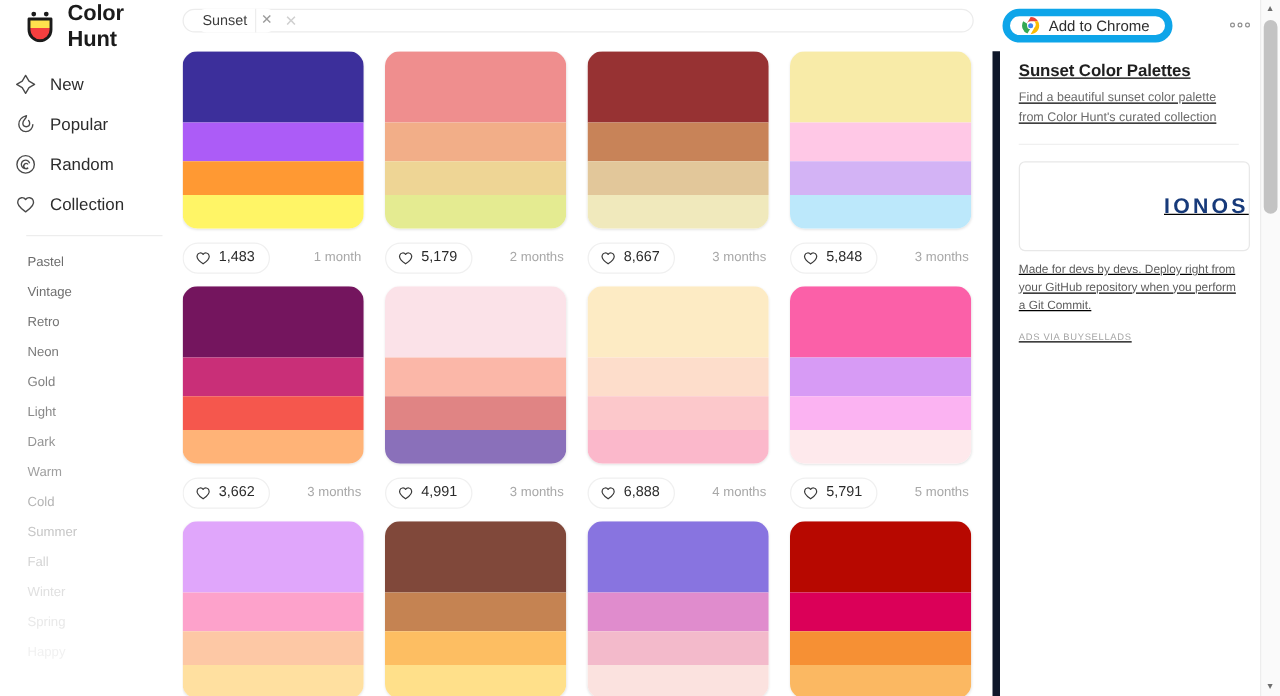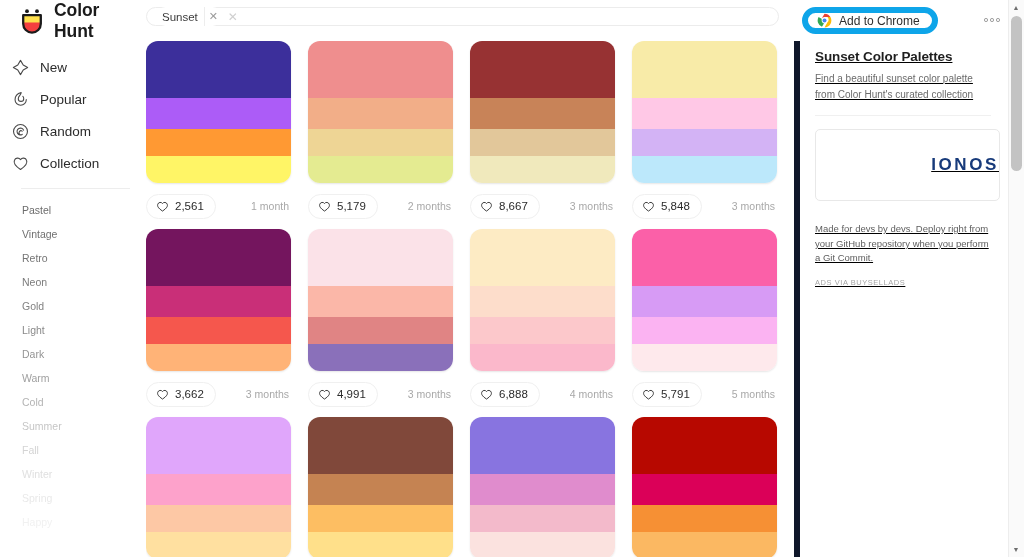--- a/index.html
+++ b/index.html
@@ -153,21 +153,21 @@
     width: 185px; height: 72px;
     border: 1px solid #e8e8e8; border-radius: 5px;
     display: flex; align-items: center; justify-content: flex-end;
     background: #fff;
   }
   #ad-logo {
     font-size: 17px; font-weight: 700; color: #1a3director; color: #173a7a;
     letter-spacing: 2.6px; font-family: "Liberation Sans", sans-serif;
   }
   #ad-copy {
-    font-size: 9.5px; color: #5d5d5d; line-height: 1.55; margin-top: 21px;
+    font-size: 9.5px; color: #5d5d5d; line-height: 1.55; margin-top: 8px;
   }
   #ad-via {
     font-size: 7.5px; color: #a5a5a5; letter-spacing: 0.55px; margin-top: 12px;
   }
 
   
   #scroll-track {
     position: absolute; right: 0; top: 0; width: 16px; height: 557px;
     background: #fafafa; border-left: 1px solid #ededed;
   }
@@ -328,21 +328,21 @@
           <span style="background: rgb(255, 153, 51); height: 19%;"></span>
           <span style="background: rgb(255, 245, 102); height: 19%;"></span>
         </div>
         <div class="meta">
           <div class="likepill">
             <span>
               <svg class="heart-ico" viewBox="0 0 20 20">
                 <path d="M10 17 C3.2 12.4 1.6 9.4 2.8 6.4 A4.1 4.1 0 0 1 10 5.4 A4.1 4.1 0 0 1 17.2 6.4 C18.4 9.4 16.8 12.4 10 17 Z" fill="none" stroke="#3a3a3a" stroke-width="1.5" stroke-linejoin="round"></path>
               </svg>
             </span>
-            <span class="cnt">2,561</span>
+            <span class="cnt">1,483</span>
           </div>
           <span class="ago">1 month</span>
         </div>
       </div>
       <div class="card">
         <div class="swatch">
           <span style="background: rgb(239, 142, 142); height: 40%;"></span>
           <span style="background: rgb(242, 174, 136); height: 22%;"></span>
           <span style="background: rgb(238, 213, 149); height: 19%;"></span>
           <span style="background: rgb(228, 235, 145); height: 19%;"></span>

